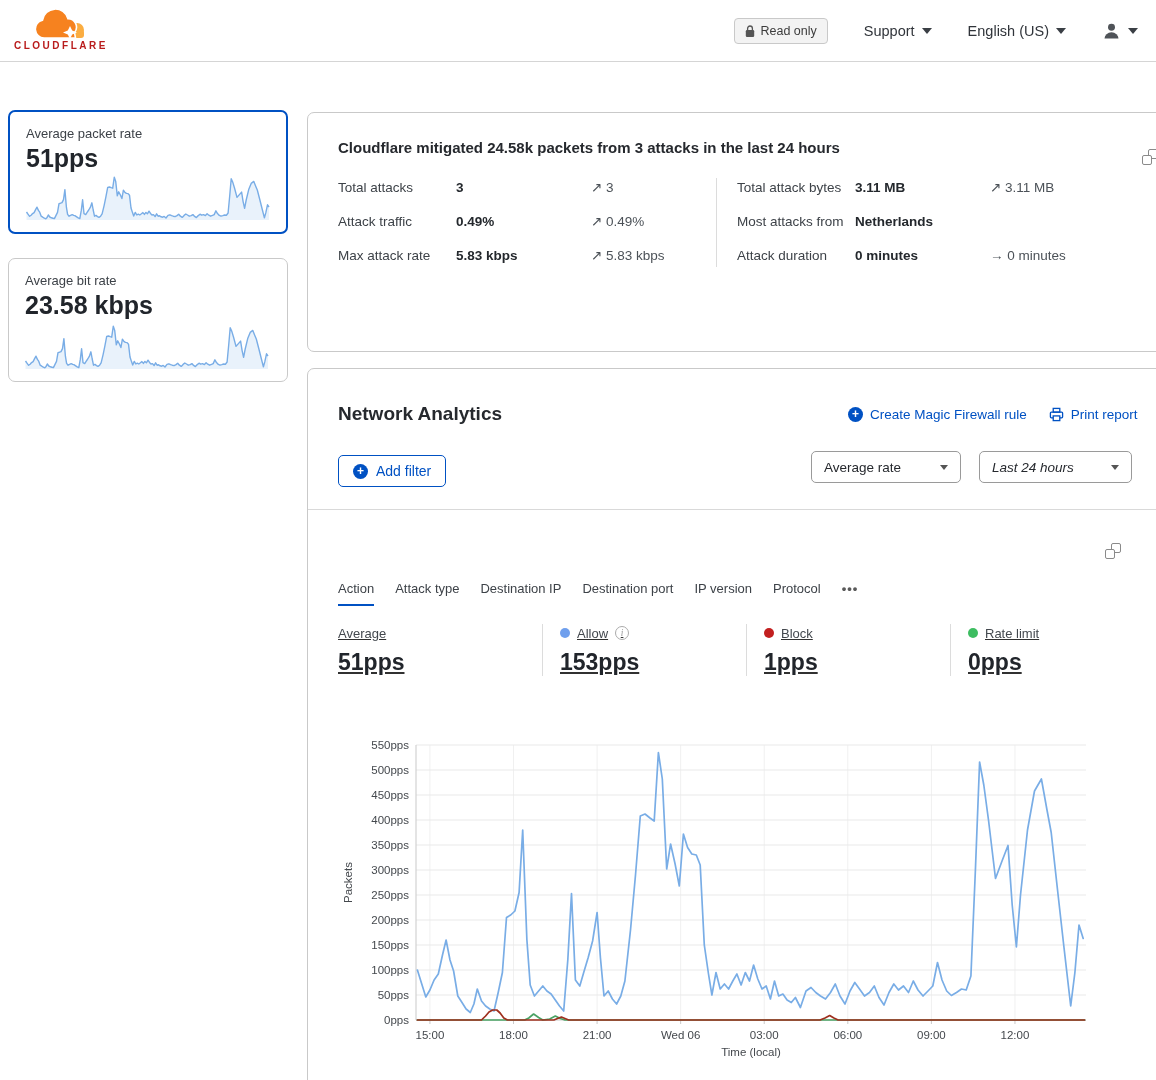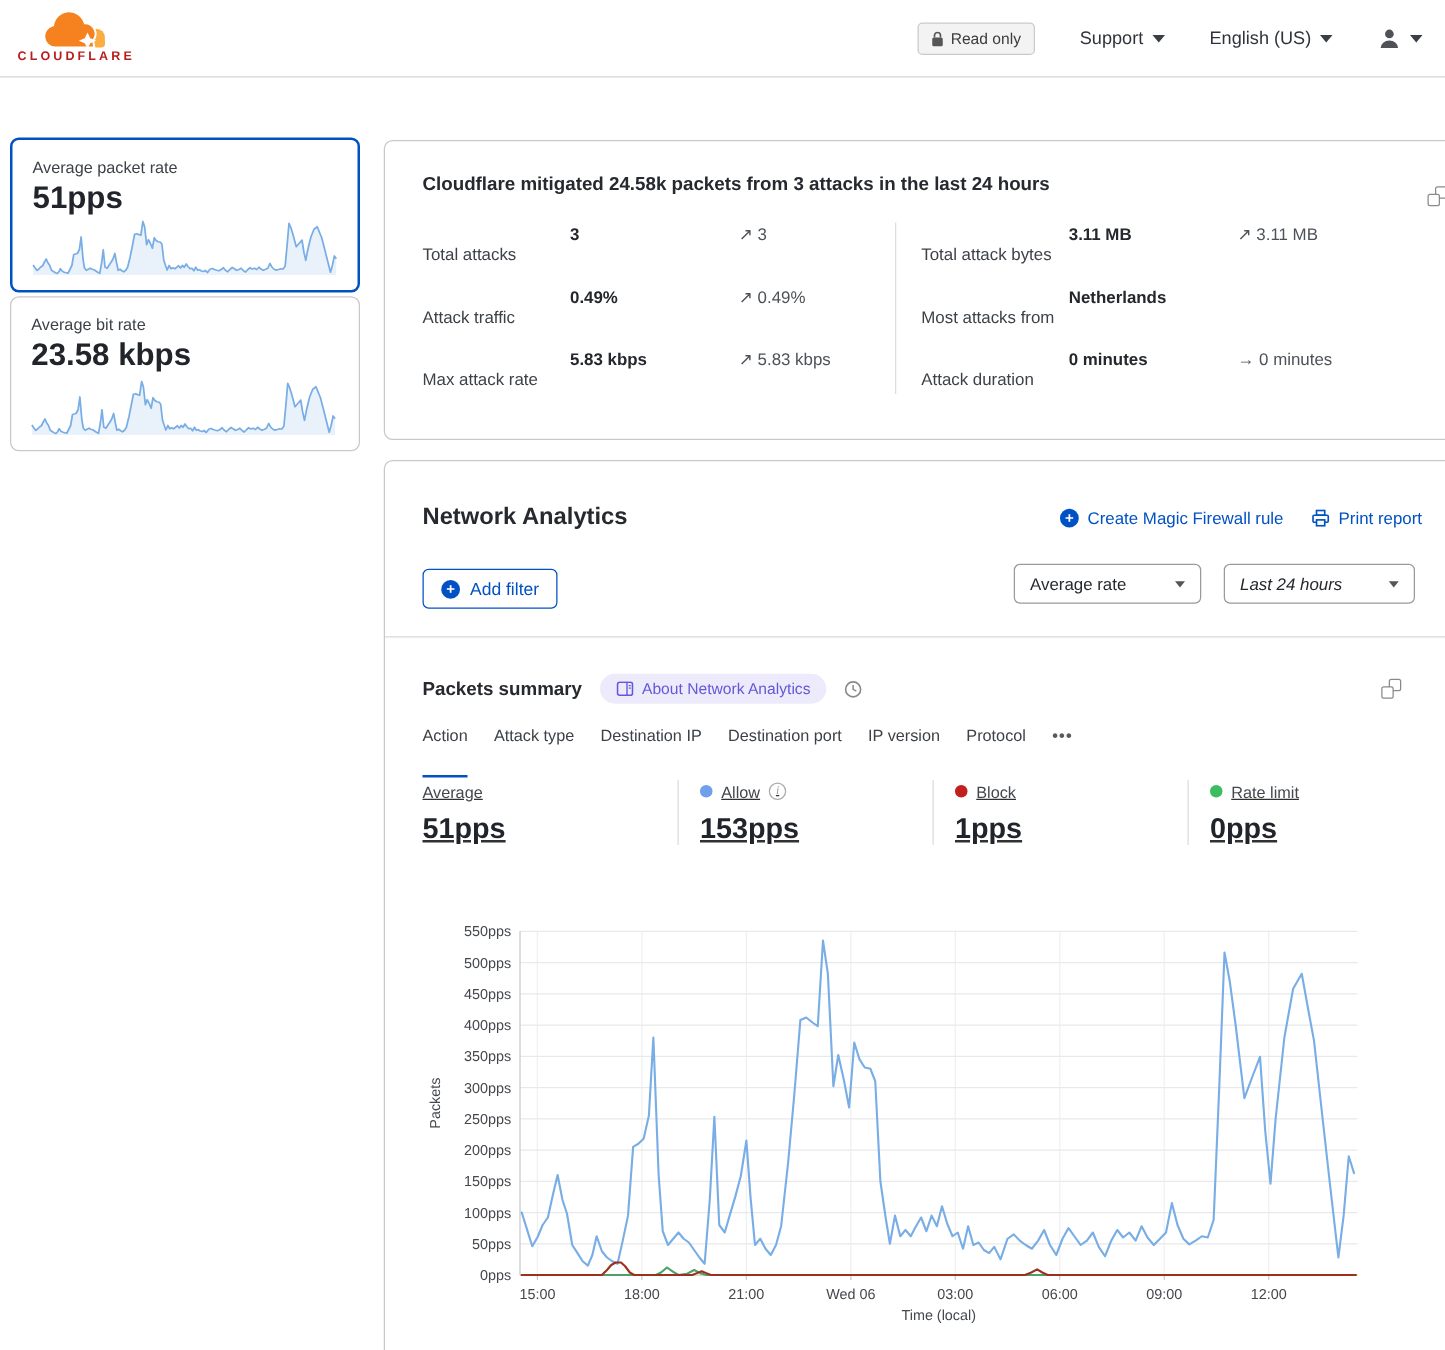--- a/index.html
+++ b/index.html
@@ -26,21 +26,21 @@
   .spark { position:absolute; left:14px; bottom:8px; }
 
   
   .summary-card { left:307px; top:112px; width:886px; height:240px; padding:26px 30px 0 30px; }
   .summary-title { font-size:15px; font-weight:bold; color:#26292e; }
   .summary-grid { display:flex; margin-top:22px; }
   .sum-col { display:flex; flex-direction:column; gap:13px; }
   .sum-col.left { width:378px; }
   .sum-col.right { padding-left:20px; border-left:1px solid #dcdcdc; flex:1; }
   .sum-row { display:grid; grid-template-columns:118px 135px 1fr; align-items:start; font-size:13.5px; line-height:1.55; }
-  .sum-label { color:#3d4248;margin-top:16px; }
+  .sum-label { color:#3d4248; }
   .sum-value { font-weight:bold; color:#24282d; }
   .sum-delta { color:#4c5258; }
 
   
   .analytics-card { left:307px; top:368px; width:886px; height:762px; }
   .na-title { position:absolute; left:30px; top:34px; font-size:19px; font-weight:600; color:#26292e; }
   .link { display:flex; align-items:center; gap:7px; color:var(--accent); font-size:13.5px; cursor:pointer; }
   .link-row { position:absolute; left:540px; top:38px; display:flex; gap:22px; }
   .plus-circle { width:15px; height:15px; border-radius:50%; background:var(--accent); color:#fff; font-size:12px; line-height:14px; text-align:center; font-weight:bold; }
   .btn-outline { position:absolute; left:30px; top:86px; display:flex; align-items:center; gap:8px; border:1px solid var(--accent); border-radius:5px; background:#fff; color:var(--accent); font-size:14px; padding:7px 14px; cursor:pointer; font-family:inherit; }
@@ -53,21 +53,21 @@
   .pill { display:flex; align-items:center; gap:7px; background:var(--pill-bg); color:var(--pill-text); border-radius:14px; padding:5px 13px; font-size:12.5px; cursor:pointer; }
   .clock-btn { cursor:pointer; display:flex; align-items:center; }
   .copy-icon { position:absolute; width:16px; height:16px; cursor:pointer; }
   .copy-icon .sq { position:absolute; width:10px; height:10px; border:1.4px solid #8a8a8a; border-radius:2px; background:#fff; }
   .copy-icon .sq.back { right:0; top:0; }
   .copy-icon .sq.front { left:0; bottom:0; }
   .copy-summary { right:34px; top:36px; }
   .copy-packets { left:797px; top:174px; }
 
   .tabs { position:absolute; left:30px; top:212px; display:flex; gap:21px; font-size:13px; color:#3d4248; }
-  .tab { padding-bottom:24px; cursor:pointer; }
+  .tab { padding-bottom:8px; cursor:pointer; }
   .tab.active { border-bottom:2px solid var(--accent); }
   .tab.more { color:#5a5a5a; letter-spacing:1px; font-weight:bold; }
 
   .ps-stats { position:absolute; left:30px; top:255px; display:flex; }
   .ps-stat { width:204px; padding-right:10px;text-decoration:underline; }
   .ps-stat + .ps-stat { border-left:1px solid #dcdcdc; padding-left:17px; width:204px; }
   .ps-stat-head { display:flex; align-items:center; gap:7px; font-size:13px; color:#43484e; height:18px; }
   .dot { width:10px; height:10px; border-radius:50%; }
   .info-icon { width:14px; height:14px; border:1px solid #ababab; border-radius:50%; color:#9a9a9a; font-size:9.5px; line-height:12px; text-align:center; font-style:italic; font-family:"Liberation Serif", serif; cursor:pointer; }
   .ps-stat-value { font-size:23px; font-weight:bold; color:#21252b; margin-top:7px; }
@@ -121,21 +121,21 @@
   </div>
 
   <div class="card metric-card selected" style="top:110px;">
     <div class="metric-label">Average packet rate</div>
     <div class="metric-value">51pps</div>
     <svg class="spark" width="248" height="52" viewBox="0 0 248 52">
         <path d="M2.5072765072765146,48 L2.5,40.0 L4.0,42.2 L5.6,44.3 L7.1,43.2 L8.6,41.6 L10.1,40.6 L11.6,37.6 L13.0,35.2 L14.4,38.4 L15.7,40.2 L17.2,44.2 L18.7,45.2 L20.3,46.2 L21.8,46.8 L23.1,45.4 L24.3,43.0 L25.8,45.0 L27.4,45.8 L28.9,46.2 L30.4,46.6 L31.9,43.6 L33.5,40.4 L35.0,31.6 L36.5,31.2 L38.0,30.6 L39.5,27.6 L40.9,17.6 L42.4,35.2 L43.6,42.4 L45.1,44.2 L46.6,43.4 L48.2,42.6 L49.7,43.4 L51.2,43.8 L52.7,44.8 L54.2,45.8 L55.8,46.6 L57.3,38.4 L58.6,27.8 L60.0,41.6 L61.7,42.6 L63.1,40.4 L64.7,38.0 L66.3,35.4 L67.9,30.8 L69.2,38.0 L70.5,44.2 L72.0,43.4 L73.5,44.6 L75.0,45.4 L76.6,44.2 L78.1,41.8 L80.1,33.6 L81.9,24.8 L83.7,15.4 L85.4,15.0 L87.2,15.7 L88.7,16.2 L90.3,5.2 L91.7,9.4 L93.3,23.8 L94.7,19.8 L96.4,23.0 L97.9,26.6 L99.4,18.2 L100.9,20.4 L102.4,21.4 L104.1,21.6 L105.5,23.2 L107.0,36.0 L108.5,40.6 L109.7,44.0 L111.3,40.4 L112.8,43.0 L114.3,42.2 L115.8,43.0 L117.4,41.8 L118.9,40.6 L120.4,42.4 L121.9,40.4 L123.4,41.8 L125.0,39.2 L126.5,41.4 L128.0,43.0 L129.5,42.6 L131.1,44.6 L132.6,41.8 L134.1,44.2 L135.6,43.8 L137.1,44.8 L138.7,45.2 L140.2,44.4 L142.0,46.0 L144.0,43.4 L145.9,42.8 L147.6,43.6 L149.3,44.2 L151.1,44.6 L153.0,43.6 L154.7,42.2 L156.4,44.2 L158.2,45.4 L160.1,43.4 L161.8,42.0 L163.5,43.0 L165.3,44.2 L167.2,43.6 L168.9,42.6 L170.6,44.4 L172.4,45.6 L174.3,43.6 L176.0,42.2 L177.7,43.2 L179.5,42.6 L181.4,43.6 L183.1,41.8 L184.8,43.2 L186.6,44.2 L188.5,43.4 L190.2,42.6 L191.9,38.8 L193.5,41.6 L195.3,43.4 L197.0,44.1 L198.8,43.6 L200.6,43.0 L202.4,43.2 L204.1,41.0 L205.7,24.0 L207.2,6.7 L208.8,10.4 L210.5,16.0 L213.0,25.4 L215.6,22.4 L217.6,20.1 L219.1,29.6 L220.6,36.3 L222.2,28.0 L224.7,17.6 L227.2,11.4 L229.8,9.4 L231.8,14.4 L233.3,18.0 L235.9,28.0 L237.9,36.0 L240.4,45.8 L241.9,40.4 L243.5,32.8 L245.0,35.0 L244.98544698544703,48 Z" fill="rgba(121,173,230,0.16)" stroke="none"></path>
         <polyline points="2.5,40.0 4.0,42.2 5.6,44.3 7.1,43.2 8.6,41.6 10.1,40.6 11.6,37.6 13.0,35.2 14.4,38.4 15.7,40.2 17.2,44.2 18.7,45.2 20.3,46.2 21.8,46.8 23.1,45.4 24.3,43.0 25.8,45.0 27.4,45.8 28.9,46.2 30.4,46.6 31.9,43.6 33.5,40.4 35.0,31.6 36.5,31.2 38.0,30.6 39.5,27.6 40.9,17.6 42.4,35.2 43.6,42.4 45.1,44.2 46.6,43.4 48.2,42.6 49.7,43.4 51.2,43.8 52.7,44.8 54.2,45.8 55.8,46.6 57.3,38.4 58.6,27.8 60.0,41.6 61.7,42.6 63.1,40.4 64.7,38.0 66.3,35.4 67.9,30.8 69.2,38.0 70.5,44.2 72.0,43.4 73.5,44.6 75.0,45.4 76.6,44.2 78.1,41.8 80.1,33.6 81.9,24.8 83.7,15.4 85.4,15.0 87.2,15.7 88.7,16.2 90.3,5.2 91.7,9.4 93.3,23.8 94.7,19.8 96.4,23.0 97.9,26.6 99.4,18.2 100.9,20.4 102.4,21.4 104.1,21.6 105.5,23.2 107.0,36.0 108.5,40.6 109.7,44.0 111.3,40.4 112.8,43.0 114.3,42.2 115.8,43.0 117.4,41.8 118.9,40.6 120.4,42.4 121.9,40.4 123.4,41.8 125.0,39.2 126.5,41.4 128.0,43.0 129.5,42.6 131.1,44.6 132.6,41.8 134.1,44.2 135.6,43.8 137.1,44.8 138.7,45.2 140.2,44.4 142.0,46.0 144.0,43.4 145.9,42.8 147.6,43.6 149.3,44.2 151.1,44.6 153.0,43.6 154.7,42.2 156.4,44.2 158.2,45.4 160.1,43.4 161.8,42.0 163.5,43.0 165.3,44.2 167.2,43.6 168.9,42.6 170.6,44.4 172.4,45.6 174.3,43.6 176.0,42.2 177.7,43.2 179.5,42.6 181.4,43.6 183.1,41.8 184.8,43.2 186.6,44.2 188.5,43.4 190.2,42.6 191.9,38.8 193.5,41.6 195.3,43.4 197.0,44.1 198.8,43.6 200.6,43.0 202.4,43.2 204.1,41.0 205.7,24.0 207.2,6.7 208.8,10.4 210.5,16.0 213.0,25.4 215.6,22.4 217.6,20.1 219.1,29.6 220.6,36.3 222.2,28.0 224.7,17.6 227.2,11.4 229.8,9.4 231.8,14.4 233.3,18.0 235.9,28.0 237.9,36.0 240.4,45.8 241.9,40.4 243.5,32.8 245.0,35.0" fill="none" stroke="#79ade6" stroke-width="1.4" stroke-linejoin="round"></polyline>
       </svg>
   </div>
-  <div class="card metric-card" style="top:237px;">
+  <div class="card metric-card" style="top:258px;">
     <div class="metric-label">Average bit rate</div>
     <div class="metric-value">23.58 kbps</div>
     <svg class="spark" width="248" height="52" viewBox="0 0 248 52">
         <path d="M2.5072765072765146,48 L2.5,40.0 L4.0,42.2 L5.6,44.3 L7.1,43.2 L8.6,41.6 L10.1,40.6 L11.6,37.6 L13.0,35.2 L14.4,38.4 L15.7,40.2 L17.2,44.2 L18.7,45.2 L20.3,46.2 L21.8,46.8 L23.1,45.4 L24.3,43.0 L25.8,45.0 L27.4,45.8 L28.9,46.2 L30.4,46.6 L31.9,43.6 L33.5,40.4 L35.0,31.6 L36.5,31.2 L38.0,30.6 L39.5,27.6 L40.9,17.6 L42.4,35.2 L43.6,42.4 L45.1,44.2 L46.6,43.4 L48.2,42.6 L49.7,43.4 L51.2,43.8 L52.7,44.8 L54.2,45.8 L55.8,46.6 L57.3,38.4 L58.6,27.8 L60.0,41.6 L61.7,42.6 L63.1,40.4 L64.7,38.0 L66.3,35.4 L67.9,30.8 L69.2,38.0 L70.5,44.2 L72.0,43.4 L73.5,44.6 L75.0,45.4 L76.6,44.2 L78.1,41.8 L80.1,33.6 L81.9,24.8 L83.7,15.4 L85.4,15.0 L87.2,15.7 L88.7,16.2 L90.3,5.2 L91.7,9.4 L93.3,23.8 L94.7,19.8 L96.4,23.0 L97.9,26.6 L99.4,18.2 L100.9,20.4 L102.4,21.4 L104.1,21.6 L105.5,23.2 L107.0,36.0 L108.5,40.6 L109.7,44.0 L111.3,40.4 L112.8,43.0 L114.3,42.2 L115.8,43.0 L117.4,41.8 L118.9,40.6 L120.4,42.4 L121.9,40.4 L123.4,41.8 L125.0,39.2 L126.5,41.4 L128.0,43.0 L129.5,42.6 L131.1,44.6 L132.6,41.8 L134.1,44.2 L135.6,43.8 L137.1,44.8 L138.7,45.2 L140.2,44.4 L142.0,46.0 L144.0,43.4 L145.9,42.8 L147.6,43.6 L149.3,44.2 L151.1,44.6 L153.0,43.6 L154.7,42.2 L156.4,44.2 L158.2,45.4 L160.1,43.4 L161.8,42.0 L163.5,43.0 L165.3,44.2 L167.2,43.6 L168.9,42.6 L170.6,44.4 L172.4,45.6 L174.3,43.6 L176.0,42.2 L177.7,43.2 L179.5,42.6 L181.4,43.6 L183.1,41.8 L184.8,43.2 L186.6,44.2 L188.5,43.4 L190.2,42.6 L191.9,38.8 L193.5,41.6 L195.3,43.4 L197.0,44.1 L198.8,43.6 L200.6,43.0 L202.4,43.2 L204.1,41.0 L205.7,24.0 L207.2,6.7 L208.8,10.4 L210.5,16.0 L213.0,25.4 L215.6,22.4 L217.6,20.1 L219.1,29.6 L220.6,36.3 L222.2,28.0 L224.7,17.6 L227.2,11.4 L229.8,9.4 L231.8,14.4 L233.3,18.0 L235.9,28.0 L237.9,36.0 L240.4,45.8 L241.9,40.4 L243.5,32.8 L245.0,35.0 L244.98544698544703,48 Z" fill="rgba(121,173,230,0.16)" stroke="none"></path>
         <polyline points="2.5,40.0 4.0,42.2 5.6,44.3 7.1,43.2 8.6,41.6 10.1,40.6 11.6,37.6 13.0,35.2 14.4,38.4 15.7,40.2 17.2,44.2 18.7,45.2 20.3,46.2 21.8,46.8 23.1,45.4 24.3,43.0 25.8,45.0 27.4,45.8 28.9,46.2 30.4,46.6 31.9,43.6 33.5,40.4 35.0,31.6 36.5,31.2 38.0,30.6 39.5,27.6 40.9,17.6 42.4,35.2 43.6,42.4 45.1,44.2 46.6,43.4 48.2,42.6 49.7,43.4 51.2,43.8 52.7,44.8 54.2,45.8 55.8,46.6 57.3,38.4 58.6,27.8 60.0,41.6 61.7,42.6 63.1,40.4 64.7,38.0 66.3,35.4 67.9,30.8 69.2,38.0 70.5,44.2 72.0,43.4 73.5,44.6 75.0,45.4 76.6,44.2 78.1,41.8 80.1,33.6 81.9,24.8 83.7,15.4 85.4,15.0 87.2,15.7 88.7,16.2 90.3,5.2 91.7,9.4 93.3,23.8 94.7,19.8 96.4,23.0 97.9,26.6 99.4,18.2 100.9,20.4 102.4,21.4 104.1,21.6 105.5,23.2 107.0,36.0 108.5,40.6 109.7,44.0 111.3,40.4 112.8,43.0 114.3,42.2 115.8,43.0 117.4,41.8 118.9,40.6 120.4,42.4 121.9,40.4 123.4,41.8 125.0,39.2 126.5,41.4 128.0,43.0 129.5,42.6 131.1,44.6 132.6,41.8 134.1,44.2 135.6,43.8 137.1,44.8 138.7,45.2 140.2,44.4 142.0,46.0 144.0,43.4 145.9,42.8 147.6,43.6 149.3,44.2 151.1,44.6 153.0,43.6 154.7,42.2 156.4,44.2 158.2,45.4 160.1,43.4 161.8,42.0 163.5,43.0 165.3,44.2 167.2,43.6 168.9,42.6 170.6,44.4 172.4,45.6 174.3,43.6 176.0,42.2 177.7,43.2 179.5,42.6 181.4,43.6 183.1,41.8 184.8,43.2 186.6,44.2 188.5,43.4 190.2,42.6 191.9,38.8 193.5,41.6 195.3,43.4 197.0,44.1 198.8,43.6 200.6,43.0 202.4,43.2 204.1,41.0 205.7,24.0 207.2,6.7 208.8,10.4 210.5,16.0 213.0,25.4 215.6,22.4 217.6,20.1 219.1,29.6 220.6,36.3 222.2,28.0 224.7,17.6 227.2,11.4 229.8,9.4 231.8,14.4 233.3,18.0 235.9,28.0 237.9,36.0 240.4,45.8 241.9,40.4 243.5,32.8 245.0,35.0" fill="none" stroke="#79ade6" stroke-width="1.4" stroke-linejoin="round"></polyline>
       </svg>
   </div>
 
   <div class="card summary-card">
     <div class="summary-title">Cloudflare mitigated 24.58k packets from 3 attacks in the last 24 hours</div>
@@ -208,38 +208,20 @@
       <span>Average rate</span>
       <span class="dd-caret"></span>
     </div>
     <div class="dropdown" style="left:671px; width:153px;font-style:italic;">
       <span>Last 24 hours</span>
       <span class="dd-caret"></span>
     </div>
 
     <div class="na-divider"></div>
 
-    <div class="ps-header">
-      <span class="ps-title">Packets summary</span>
-      <span class="pill">
-        <svg width="14" height="12" viewBox="0 0 14 12">
-          <rect x="1" y="0.8" width="12" height="10.4" rx="1.6" fill="none" stroke="#6458d8" stroke-width="1.3"></rect>
-          <line x1="8.6" y1="0.8" x2="8.6" y2="11.2" stroke="#6458d8" stroke-width="1.1"></line>
-          <line x1="10" y1="3.4" x2="11.6" y2="3.4" stroke="#6458d8" stroke-width="1"></line>
-          <line x1="10" y1="5.4" x2="11.6" y2="5.4" stroke="#6458d8" stroke-width="1"></line>
-        </svg>
-        <span>About Network Analytics</span>
-      </span>
-      <span class="clock-btn">
-        <svg width="15" height="15" viewBox="0 0 15 15">
-          <circle cx="7.5" cy="7.5" r="6" fill="none" stroke="#8a8a8a" stroke-width="1.3"></circle>
-          <path d="M7.5 4 v3.5 l2.6 1.4" fill="none" stroke="#8a8a8a" stroke-width="1.2"></path>
-        </svg>
-      </span>
-    </div>
     <div class="copy-icon copy-packets">
       <span class="sq back"></span>
       <span class="sq front"></span>
     </div>
 
     <div class="tabs">
       <span class="tab active">Action</span>
       <span class="tab">Attack type</span>
       <span class="tab">Destination IP</span>
       <span class="tab">Destination port</span>

